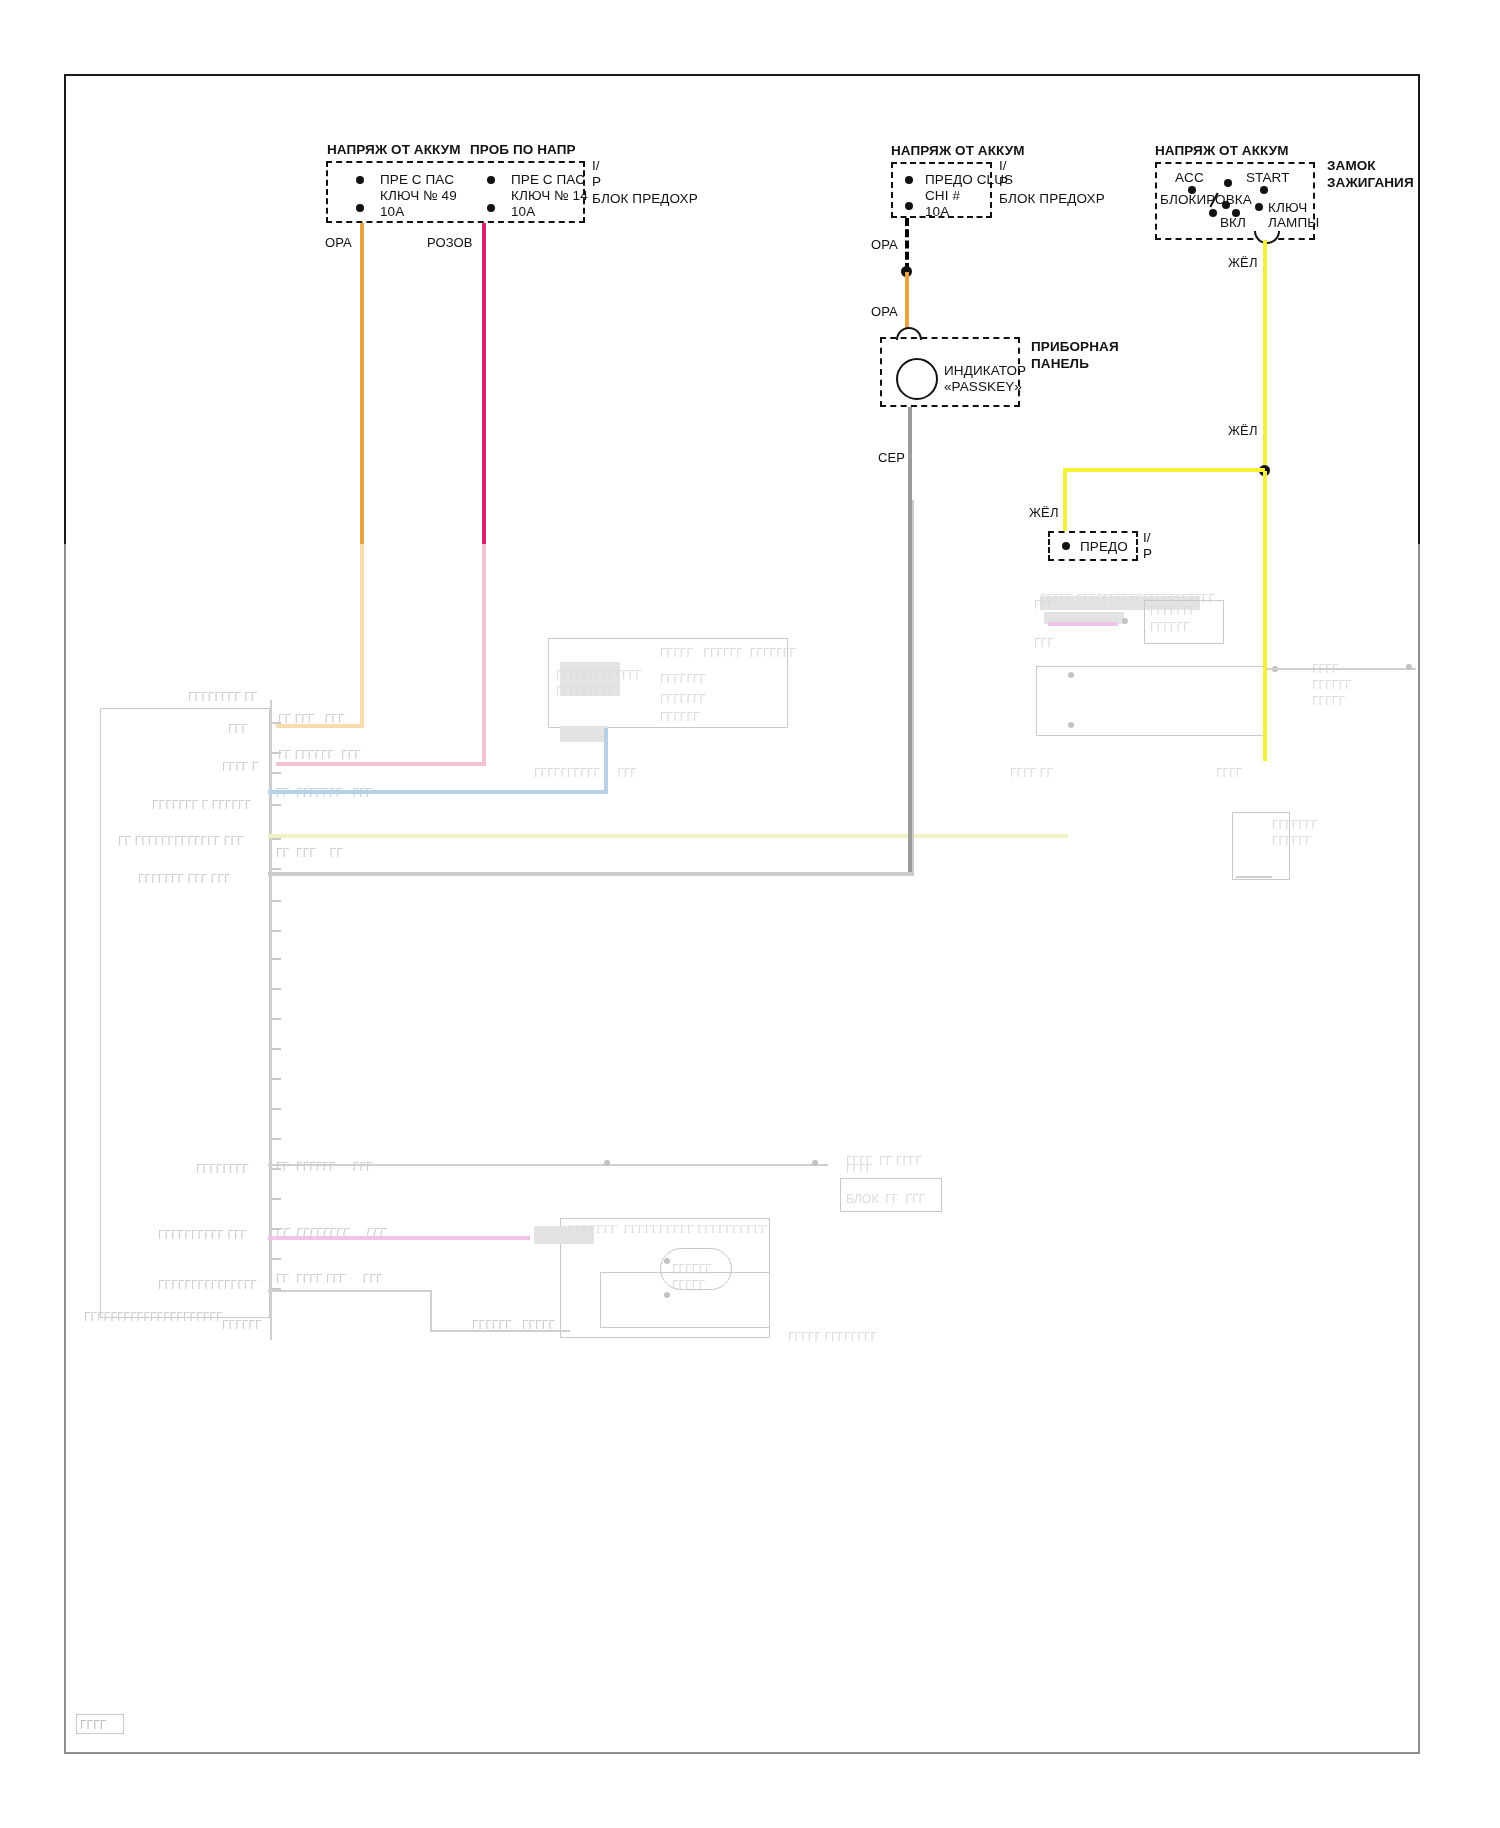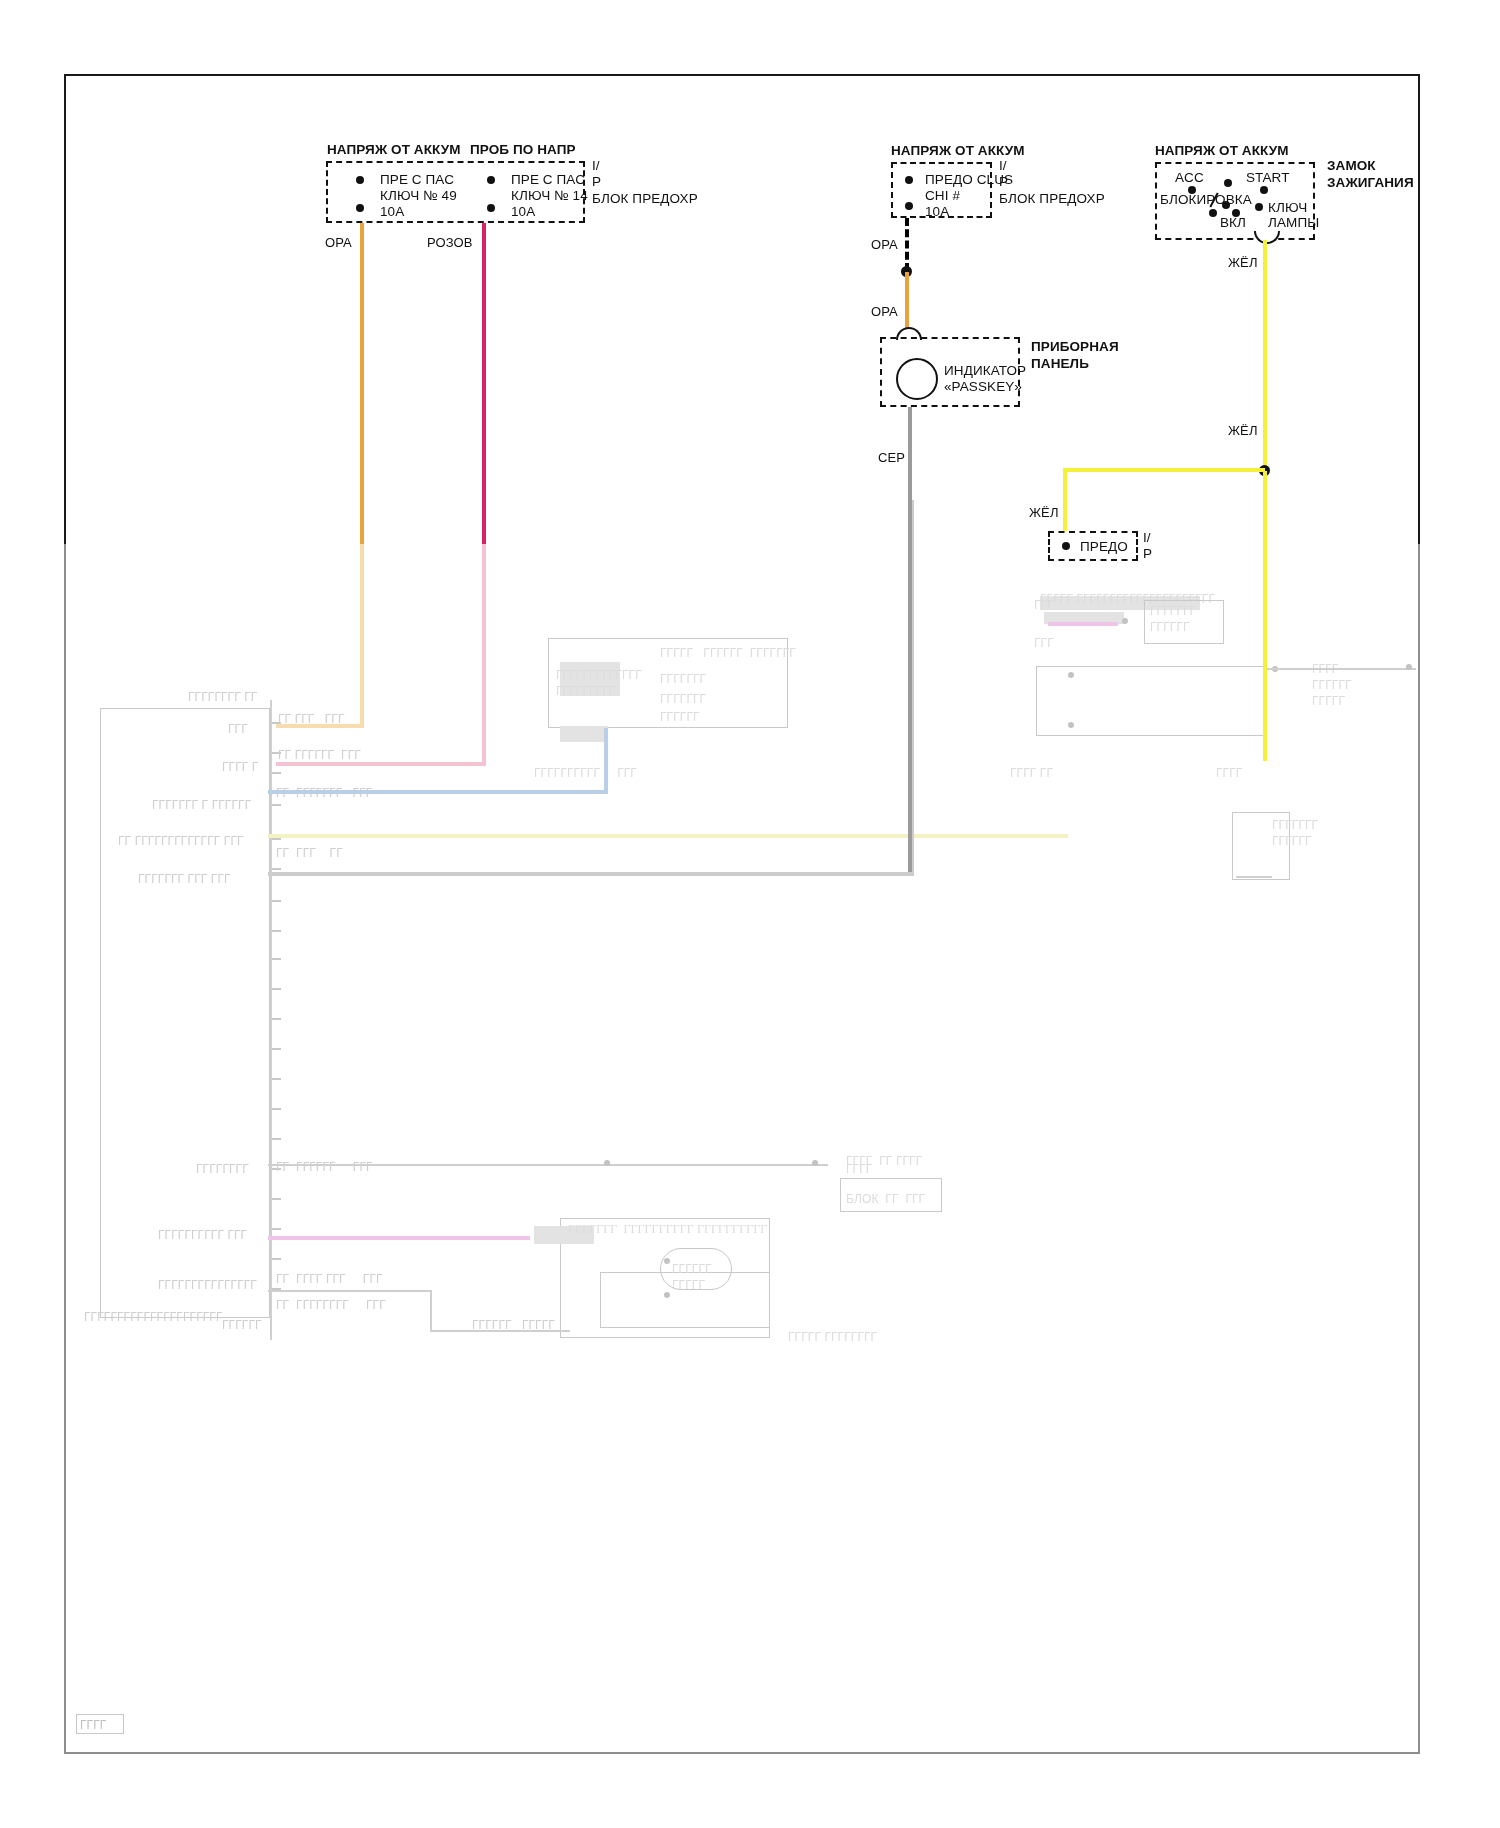--- a/index.html
+++ b/index.html
@@ -100,21 +100,21 @@
     <div class="lbl ghost sm" style="left:196px;top:1162px;">ГГГГГГГГ</div>
     <div class="lbl ghost sm" style="left:158px;top:1228px;">ГГГГГГГГГГ ГГГ</div>
     <div class="lbl ghost sm" style="left:158px;top:1278px;">ГГГГГГГГГГГГГГГ</div>
     <div class="lbl ghost sm" style="left:84px;top:1310px;">ГГГГГГГГГГГГГГГГГГГГГ</div>
     <div class="lbl ghost sm" style="left:222px;top:1318px;">ГГГГГГ</div>
     <div class="lbl ghost sm" style="left:278px;top:712px;">ГГ ГГГ   ГГГ</div>
     <div class="lbl ghost sm" style="left:278px;top:748px;">ГГ ГГГГГГ  ГГГ</div>
     <div class="lbl ghost sm" style="left:276px;top:786px;">ГГ  ГГГГГГГ   ГГГ</div>
     <div class="lbl ghost sm" style="left:276px;top:846px;">ГГ  ГГГ    ГГ</div>
     <div class="lbl ghost sm" style="left:276px;top:1160px;">ГГ  ГГГГГГ     ГГГ</div>
-    <div class="lbl ghost sm" style="left:276px;top:1298px;">ГГ  ГГГГГГГГ     ГГГ</div>
+    <div class="lbl ghost sm" style="left:276px;top:1226px;font-style:italic;">ГГ  ГГГГГГГГ     ГГГ</div>
     <div class="lbl ghost sm" style="left:276px;top:1272px;">ГГ  ГГГГ ГГГ     ГГГ</div>
     <div class="lbl ghost sm" style="left:472px;top:1318px;">ГГГГГГ   ГГГГГ</div>
 
     <div class="gbox" style="left:548px;top:638px;width:240px;height:90px;"></div>
     <div class="gblock" style="left:560px;top:662px;width:60px;height:34px;"></div>
     <div class="gblock" style="left:560px;top:726px;width:48px;height:16px;"></div>
     <div class="lbl ghost2 sm" style="left:660px;top:646px;">ГГГГГ   ГГГГГГ  ГГГГГГГ</div>
     <div class="lbl ghost2 sm" style="left:556px;top:668px;">ГГГГГГГГГГГГГ</div>
     <div class="lbl ghost2 sm" style="left:556px;top:684px;">ГГГГГГГГГ</div>
     <div class="lbl ghost2 sm" style="left:660px;top:672px;">ГГГГГГГ</div>

